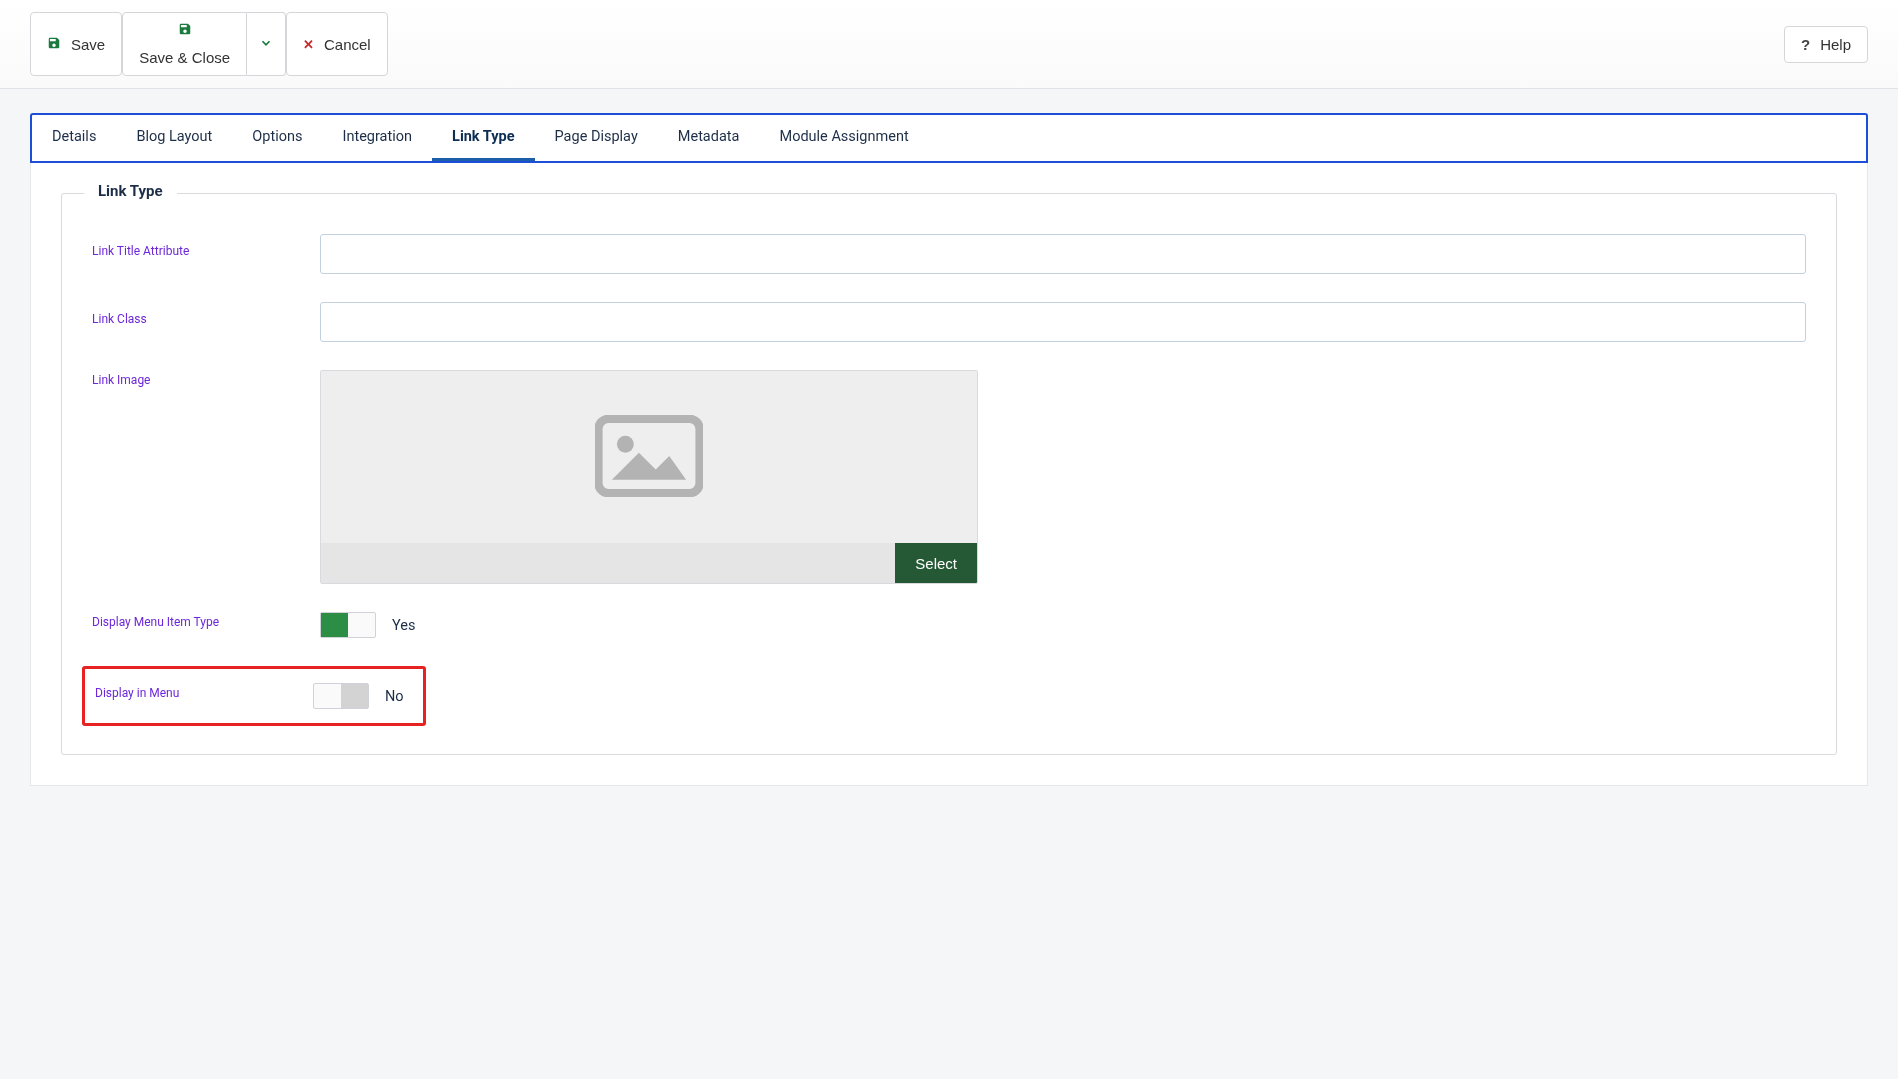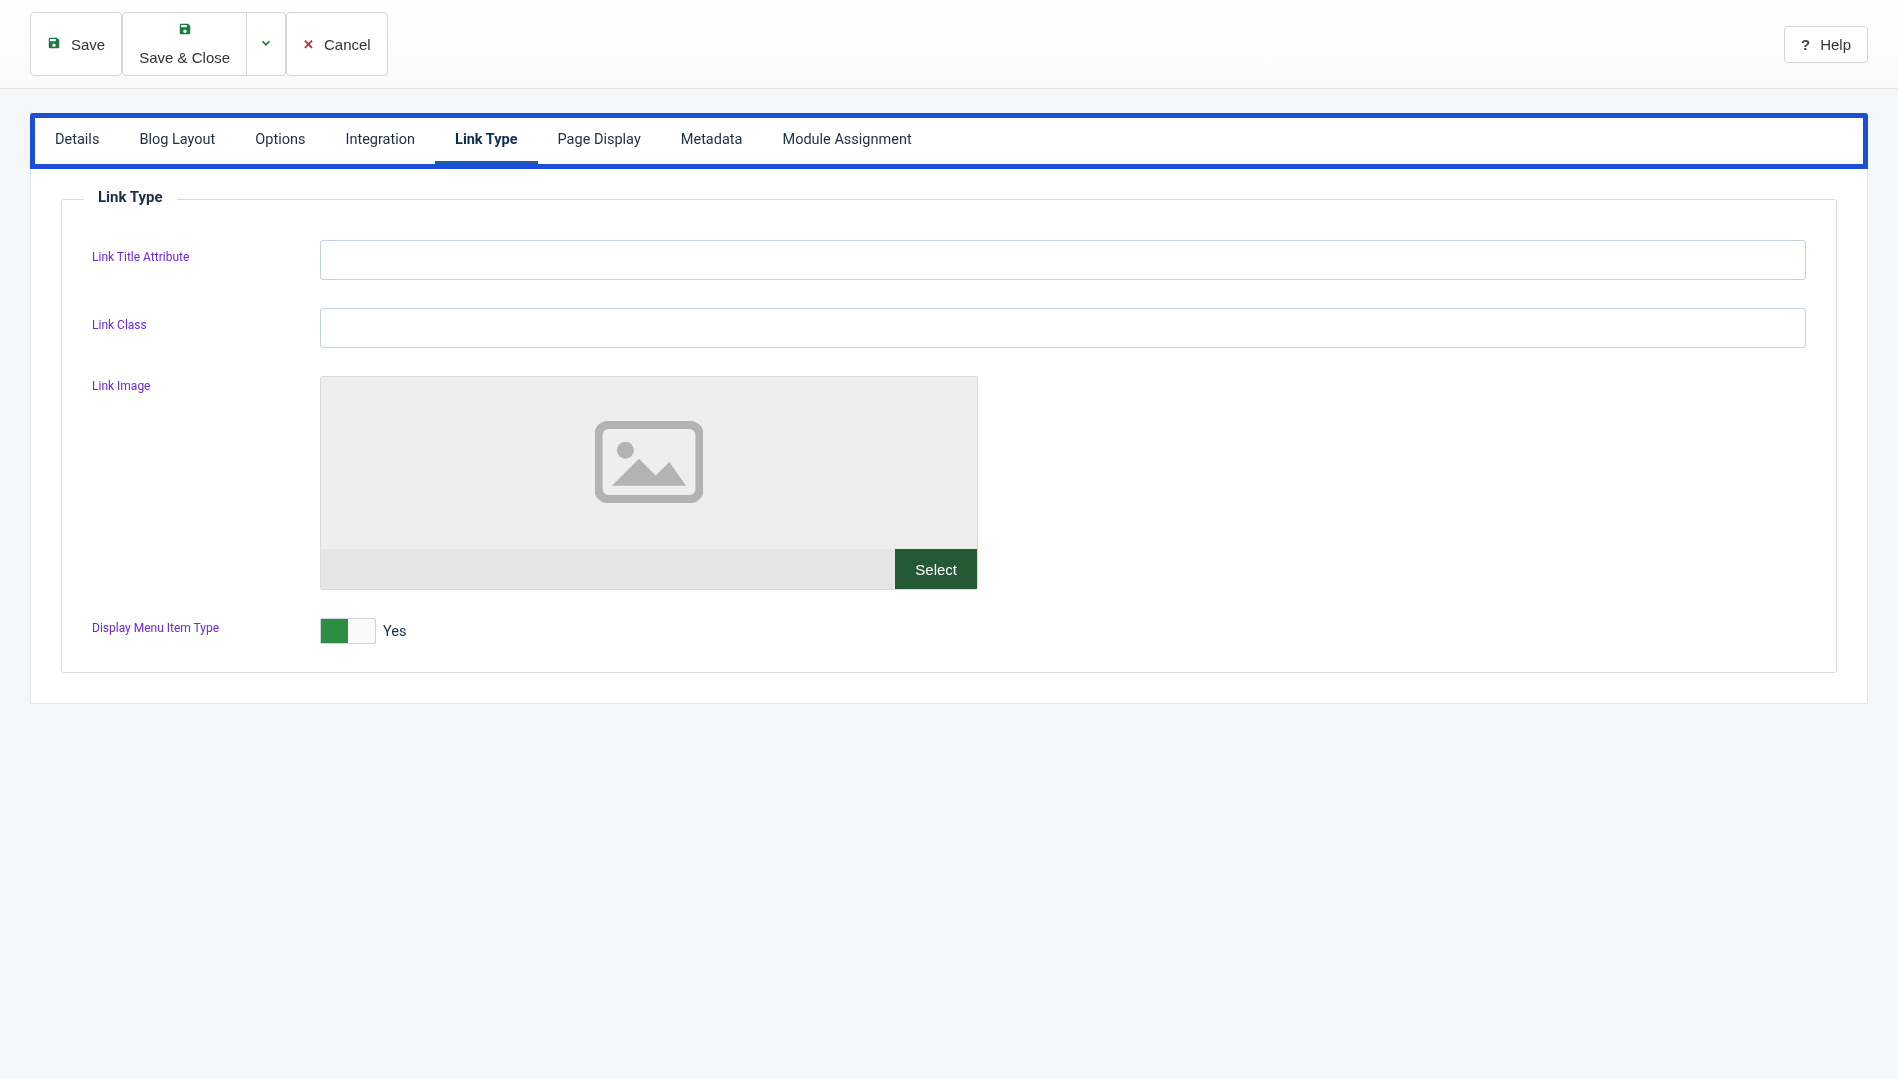--- a/index.html
+++ b/index.html
@@ -72,21 +72,21 @@
     
     
     .content-wrap {
       padding: 24px 30px;
     }
     
     
     .tabs {
       display: flex;
       background: #fff;
-      border: 5px solid #1d4ed8;
+      border: 2px solid #1d4ed8;
       border-top-left-radius: 3px;
       border-top-right-radius: 3px;
     }
     .tab {
       padding: 13px 20px;
       color: #1d2e48;
       cursor: pointer;
       font-size: 14.5px;
     }
     .tab.active {
@@ -181,21 +181,21 @@
       padding: 0 20px;
       border: none;
       cursor: pointer;
       font-size: 15px;
     }
     
     
     .toggle-wrap {
       display: flex;
       align-items: center;
-      gap: 7px;
+      gap: 16px;
     }
     .switch {
       width: 56px;
       height: 26px;
       border: 1px solid #cfd2d7;
       border-radius: 2px;
       position: relative;
       background: #fafafa;
       cursor: pointer;
     }
@@ -333,17 +333,28 @@
       <div class="form-row">
         <div class="form-label top-align">Display Menu Item Type</div>
         <div class="toggle-wrap">
           <div class="switch on">
             <div class="switch-knob"></div>
           </div>
           <span class="switch-label">Yes</span>
         </div>
       </div>
 
+      <div class="highlight">
+        <div class="form-row no-mb">
+          <div class="form-label">Display in Menu</div>
+          <div class="toggle-wrap">
+            <div class="switch off">
+              <div class="switch-knob"></div>
+            </div>
+            <span class="switch-label">No</span>
+          </div>
+        </div>
+      </div>
 
     </div>
   </div>
 
 </div>
 
 </body></html>

